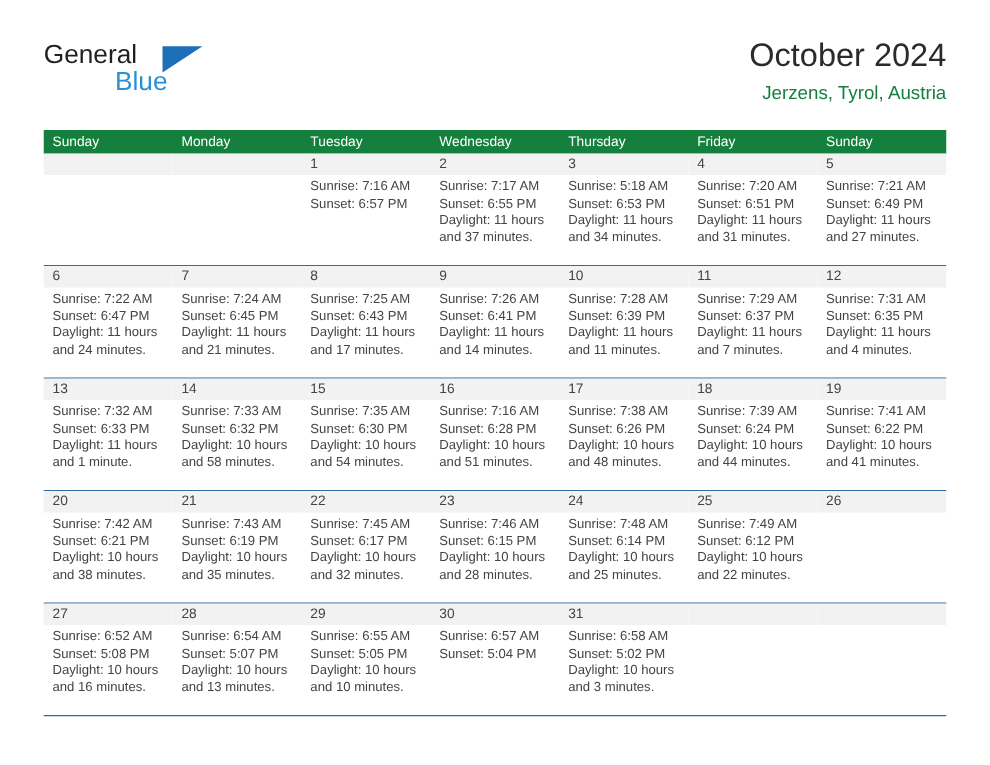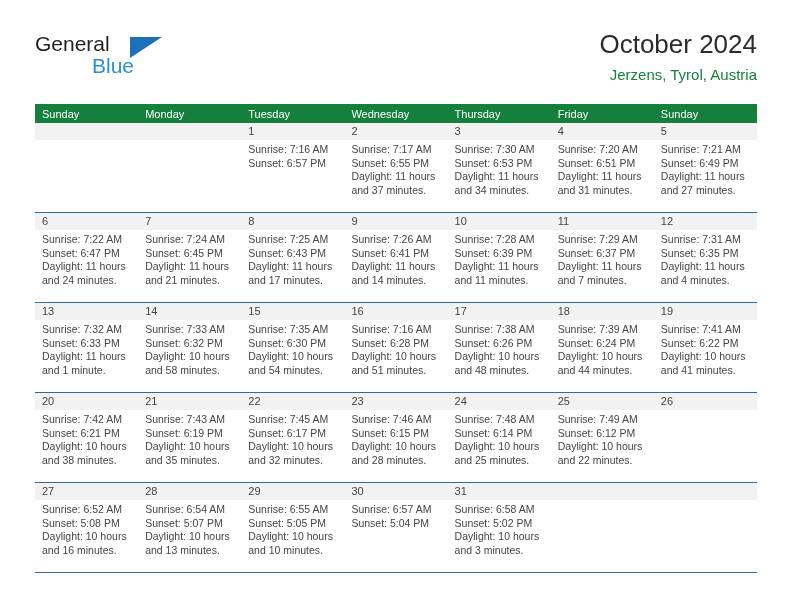--- a/index.html
+++ b/index.html
@@ -206,21 +206,21 @@
               <div class="info-line">Sunrise: 7:17 AM</div>
               <div class="info-line">Sunset: 6:55 PM</div>
               <div class="info-daylight">Daylight: 11 hours and 37 minutes.</div>
             </div>
           </div>
           <div class="day">
             <div class="day-num-band">
               <div class="day-num">3</div>
             </div>
             <div class="day-info">
-              <div class="info-line">Sunrise: 7:30 AM</div>
+              <div class="info-line">Sunrise: 5:18 AM</div>
               <div class="info-line">Sunset: 6:53 PM</div>
               <div class="info-daylight">Daylight: 11 hours and 34 minutes.</div>
             </div>
           </div>
           <div class="day">
             <div class="day-num-band">
               <div class="day-num">4</div>
             </div>
             <div class="day-info">
               <div class="info-line">Sunrise: 7:20 AM</div>

